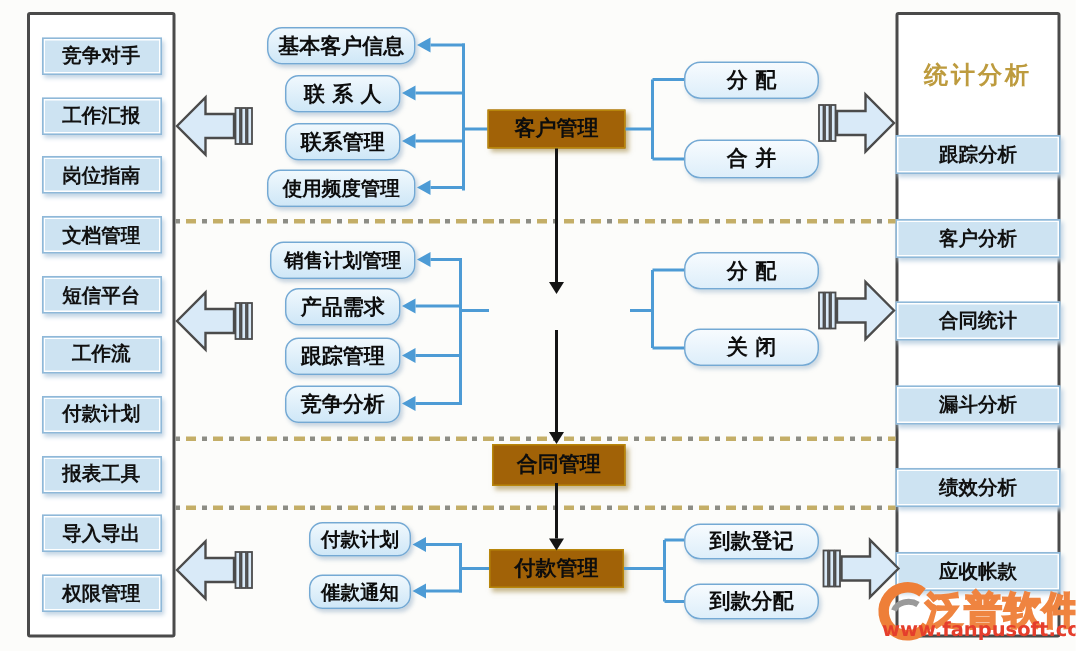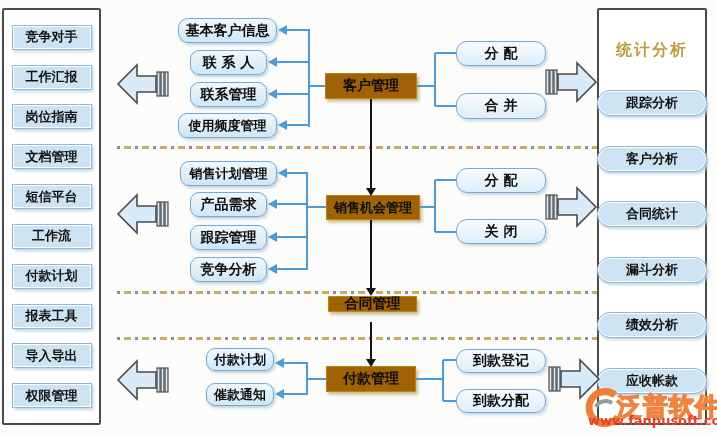--- a/index.html
+++ b/index.html
@@ -13,21 +13,21 @@
     position:absolute; background:#ffffff; border:2px solid #4a4a4a; border-radius:2px;
     display:flex; flex-direction:column; justify-content:space-evenly; align-items:center;
   }
   .sideitem {
     display:flex; align-items:center; justify-content:center;
     background:#cde3f2; border:1px solid #8fb8d8;
     box-shadow:inset 0 0 0 1px #ffffff, 1.5px 2px 3px #c2d4e4;
     font-weight:bold; font-size:13px; color:#111; white-space:nowrap;
   }
   .sideitem.l { width:80px; height:25px; }
-  .sideitem.r { width:110px; height:26px;border-radius:13px; }
+  .sideitem.r { width:110px; height:26px; }
   .rtitle { font-weight:bold; font-size:16px; color:#bd9b3e; letter-spacing:2px; white-space:nowrap; }
   .node, .rnode, .ynode {
     position:absolute; display:flex; align-items:center; justify-content:center;
     font-weight:bold; color:#0d0d0d; white-space:nowrap;
   }
   .node {
     background:linear-gradient(180deg,#f0f8fd 0%,#cfe7f7 100%);
     border:1.5px solid #74a9d4; border-radius:9px; font-size:14px;
     box-shadow:1.5px 2px 3px rgba(110,145,180,.4);
   }
@@ -67,21 +67,21 @@
   }
   .wm-url {
     position:absolute; font-weight:bold; font-size:13px; color:#e53e2c; white-space:nowrap;
   }
 </style>
 </head>
 <body>
 
 <div class="stage">
 
-  <div class="panel" style="left:2px; top:8px; width:99px; height:417px;">
+  <div class="panel" style="left:18px; top:8px; width:99px; height:417px;">
     <div class="sideitem l">竞争对手</div>
     <div class="sideitem l">工作汇报</div>
     <div class="sideitem l">岗位指南</div>
     <div class="sideitem l">文档管理</div>
     <div class="sideitem l">短信平台</div>
     <div class="sideitem l">工作流</div>
     <div class="sideitem l">付款计划</div>
     <div class="sideitem l">报表工具</div>
     <div class="sideitem l">导入导出</div>
     <div class="sideitem l">权限管理</div>
@@ -127,30 +127,29 @@
   <div class="node" style="left:190px; top:225px; width:77px; height:25px;">跟踪管理</div>
   <div class="node" style="left:190px; top:257px; width:77px; height:25px;">竞争分析</div>
 
   <div class="vline" style="left:306px; top:172px; height:97px;"></div>
   <div class="stub" style="left:287px; top:172px; width:21px;"></div>
   <div class="stub" style="left:277px; top:203px; width:31px;"></div>
   <div class="stub" style="left:277px; top:236px; width:31px;"></div>
   <div class="stub" style="left:277px; top:268px; width:31px;"></div>
   <div class="hline" style="left:307px; top:206px; width:19px;"></div>
 
-  <div class="ynode" style="left:326px; top:195px; width:94px; height:25px; font-size:13px;">销售机会管理</div>
 
   <div class="hline" style="left:420px; top:206px; width:15px;"></div>
   <div class="vline" style="left:434px; top:180px; height:52px;"></div>
   <div class="hline" style="left:435px; top:179px; width:21px;"></div>
   <div class="hline" style="left:435px; top:231px; width:21px;"></div>
   <div class="rnode" style="left:456px; top:168px; width:90px; height:25px;">分  配</div>
   <div class="rnode" style="left:456px; top:219px; width:90px; height:25px;">关  闭</div>
 
-  <div class="ynode" style="left:328px; top:296px; width:89px; height:16px;">合同管理</div>
+  <div class="ynode" style="left:328px; top:296px; width:89px; height:28px;">合同管理</div>
 
   <div class="node" style="left:206px; top:348px; width:68px; height:23px; font-size:13px;">付款计划</div>
   <div class="node" style="left:206px; top:383px; width:68px; height:23px; font-size:13px;">催款通知</div>
 
   <div class="vline" style="left:306px; top:362px; height:33px;"></div>
   <div class="stub" style="left:284px; top:362px; width:24px;"></div>
   <div class="stub" style="left:284px; top:393px; width:24px;"></div>
   <div class="hline" style="left:307px; top:378px; width:19px;"></div>
 
   <div class="ynode" style="left:326px; top:366px; width:90px; height:26px;">付款管理</div>

